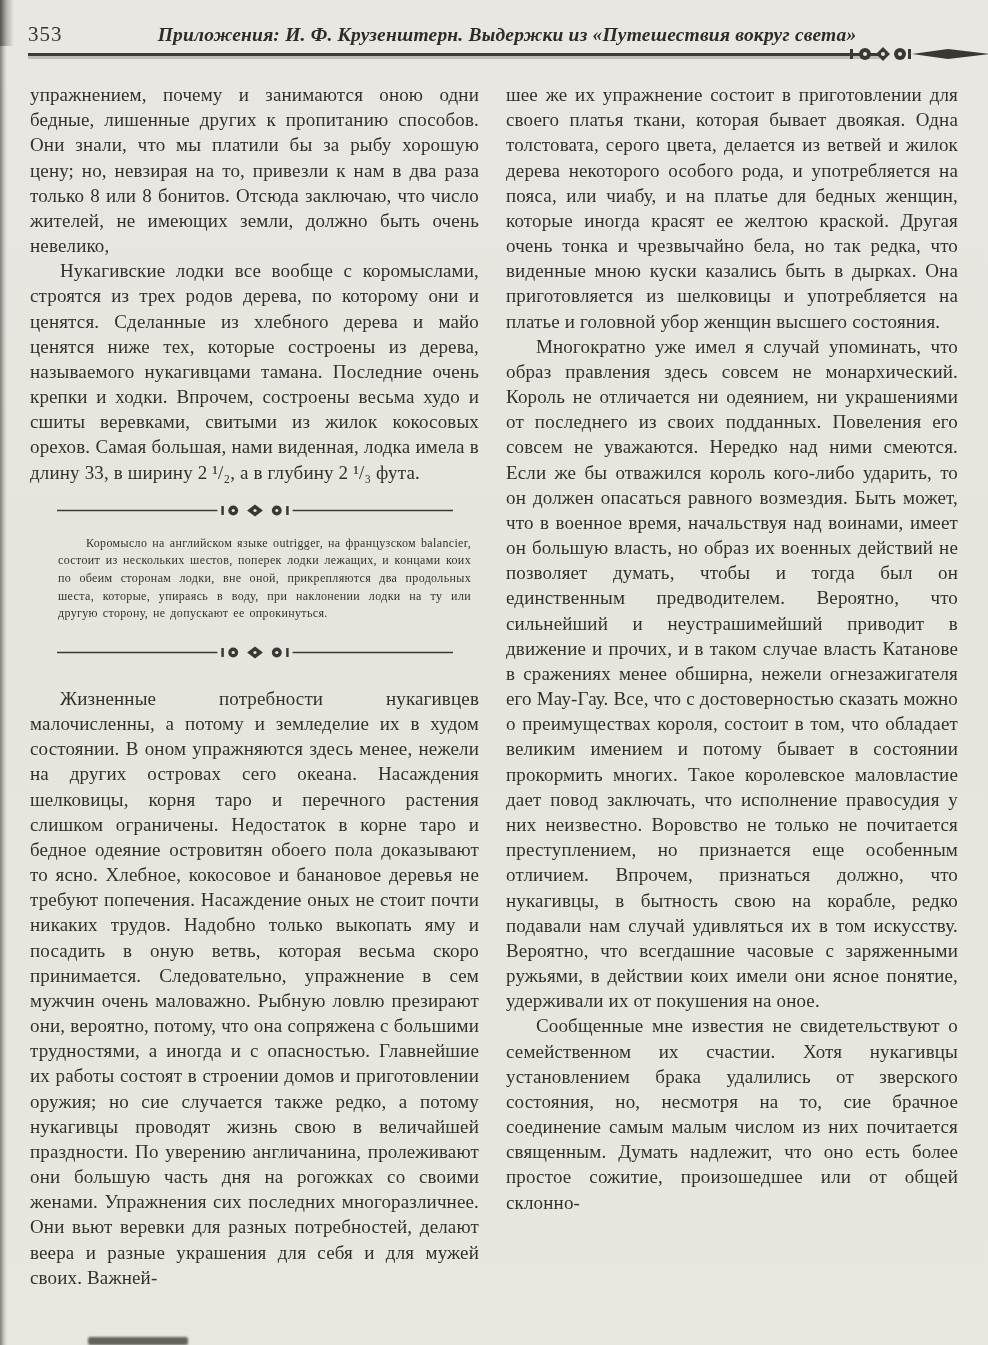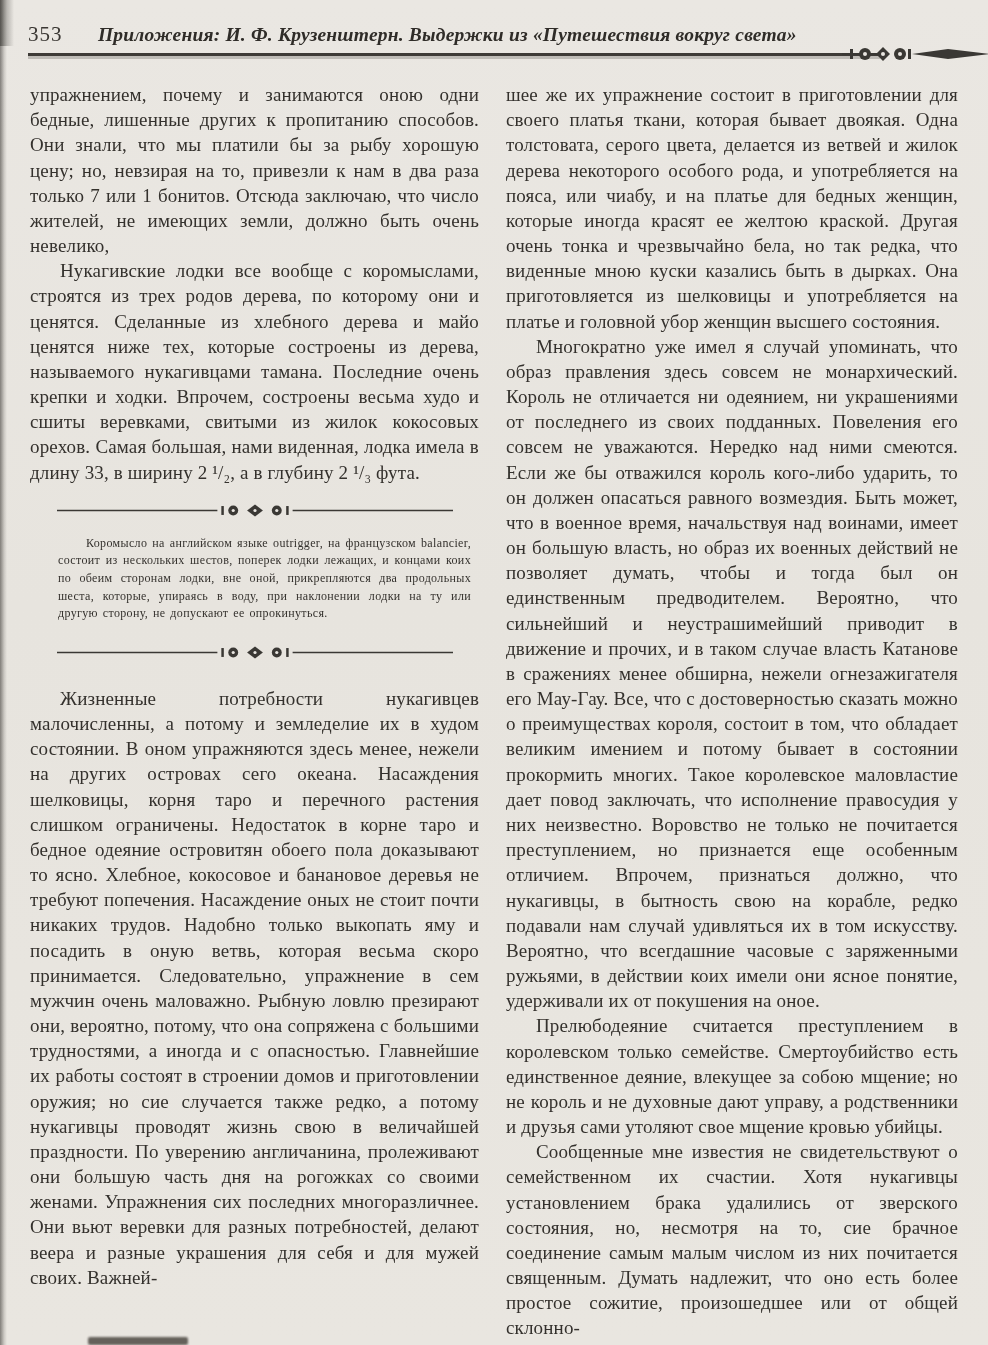--- a/index.html
+++ b/index.html
@@ -21,26 +21,27 @@
     background:linear-gradient(to right,rgba(40,38,34,.5),transparent);
   }
   .scan-smudge{
     position:absolute;left:88px;bottom:0;width:100px;height:8px;
     background:#4e4a44;border-radius:2px;filter:blur(1px);opacity:.85;
   }
   
   .header{
     display:flex;align-items:baseline;
     padding:22px 108px 0 28px;
+    gap:36px;
   }
   .page-num{
     width:70px;font-size:21px;letter-spacing:1px;color:#3a3733;
   }
   .header-title{
-    flex:1;text-align:left;
+    flex:1;text-align:center;
     font-size:19.5px;font-weight:bold;font-style:italic;
     color:#2f2c28;letter-spacing:.2px;
     white-space:nowrap;
   }
   .header-rule{
     position:relative;
     margin:6px 0 0 28px;
     width:852px;height:3px;background:#3e3b37;
     box-shadow:0 3px 0 rgba(62,59,55,.25);
   }
@@ -93,21 +94,21 @@
         <circle cx="58" cy="14" r="2" fill="#e9e6e1"></circle>
       <rect x="66" y="9" width="3" height="10" fill="#3a3834"></rect>
       <polygon points="70,14 106,9 148,14 106,19" fill="#3a3834"></polygon>
     </svg>
   </div>
 
   <main class="columns">
 
     <section class="col col-left">
       <div>
-          <p class="para">упражнением, почему и занимаются оною одни бедные, лишенные других к пропитанию способов. Они знали, что мы платили бы за рыбу хорошую цену; но, невзирая на то, привезли к нам в два раза только 7 или 1 бонитов. Отсюда заключаю, что число жителей, не имеющих земли, должно быть очень невелико,</p>
+          <p class="para">упражнением, почему и занимаются оною одни бедные, лишенные других к пропитанию способов. Они знали, что мы платили бы за рыбу хорошую цену; но, невзирая на то, привезли к нам в два раза только 8 или 8 бонитов. Отсюда заключаю, что число жителей, не имеющих земли, должно быть очень невелико,</p>
           <p class="para indent">Нукагивские лодки все вообще с коромыслами, строятся из трех родов дерева, по которому они и ценятся. Сделанные из хлебного дерева и майо ценятся ниже тех, которые состроены из дерева, называемого нукагивцами тамана. Последние очень крепки и ходки. Впрочем, состроены весьма худо и сшиты веревками, свитыми из жилок кокосовых орехов. Самая большая, нами виденная, лодка имела в длину 33, в ширину 2 ¹/₂, а в глубину 2 ¹/₃ фута.</p>
         </div>
 
       <div class="divider">
         <svg viewBox="0 0 400 20" width="396" height="20">
           <line x1="0" y1="10.5" x2="162" y2="10.5" stroke="#3a3834" stroke-width="1.5"></line>
           <line x1="238" y1="10.5" x2="400" y2="10.5" stroke="#3a3834" stroke-width="1.5"></line>
           <rect x="166" y="6" width="2.5" height="9" fill="#3a3834"></rect>
           <circle cx="178" cy="10.5" r="5" fill="#3a3834"></circle>
             <circle cx="178" cy="10.5" r="1.6" fill="#e9e6e1"></circle>
@@ -141,21 +142,20 @@
 
       <div class="after-note">
           <p class="para indent">Жизненные потребности нукагивцев малочисленны, а потому и земледелие их в худом состоянии. В оном упражняются здесь менее, нежели на других островах сего океана. Насаждения шелковицы, корня таро и перечного растения слишком ограничены. Недостаток в корне таро и бедное одеяние островитян обоего пола доказывают то ясно. Хлебное, кокосовое и банановое деревья не требуют попечения. Насаждение оных не стоит почти никаких трудов. Надобно только выкопать яму и посадить в оную ветвь, которая весьма скоро принимается. Следовательно, упражнение в сем мужчин очень маловажно. Рыбную ловлю презирают они, вероятно, потому, что она сопряжена с большими трудностями, а иногда и с опасностью. Главнейшие их работы состоят в строении домов и приготовлении оружия; но сие случается также редко, а потому нукагивцы проводят жизнь свою в величайшей праздности. По уверению англичанина, пролеживают они большую часть дня на рогожках со своими женами. Упражнения сих последних многоразличнее. Они вьют веревки для разных потребностей, делают веера и разные украшения для себя и для мужей своих. Важней-</p>
         </div>
     </section>
 
     <section class="col col-right">
       <div>
           <p class="para">шее же их упражнение состоит в приготовлении для своего платья ткани, которая бывает двоякая. Одна толстовата, серого цвета, делается из ветвей и жилок дерева некоторого особого рода, и употребляется на пояса, или чиабу, и на платье для бедных женщин, которые иногда красят ее желтою краской. Другая очень тонка и чрезвычайно бела, но так редка, что виденные мною куски казались быть в дырках. Она приготовляется из шелковицы и употребляется на платье и головной убор женщин высшего состояния.</p>
           <p class="para indent">Многократно уже имел я случай упоминать, что образ правления здесь совсем не монархический. Король не отличается ни одеянием, ни украшениями от последнего из своих подданных. Повеления его совсем не уважаются. Нередко над ними смеются. Если же бы отважился король кого-либо ударить, то он должен опасаться равного возмездия. Быть может, что в военное время, начальствуя над воинами, имеет он большую власть, но образ их военных действий не позволяет думать, чтобы и тогда был он единственным предводителем. Вероятно, что сильнейший и неустрашимейший приводит в движение и прочих, и в таком случае власть Катанове в сражениях менее обширна, нежели огнезажигателя его Мау-Гау. Все, что с достоверностью сказать можно о преимуществах короля, состоит в том, что обладает великим имением и потому бывает в состоянии прокормить многих. Такое королевское маловластие дает повод заключать, что исполнение правосудия у них неизвестно. Воровство не только не почитается преступлением, но признается еще особенным отличием. Впрочем, признаться должно, что нукагивцы, в бытность свою на корабле, редко подавали нам случай удивляться их в том искусству. Вероятно, что всегдашние часовые с заряженными ружьями, в действии коих имели они ясное понятие, удерживали их от покушения на оное.</p>
-          <p class="para indent">Прелюбодеяние считается преступлением в королевском только семействе. Смертоубийство есть единственное деяние, влекущее за собою мщение; но не король и не духовные дают управу, а родственники и друзья сами утоляют свое мщение кровью убийцы.</p>
           <p class="para indent">Сообщенные мне известия не свидетельствуют о семейственном их счастии. Хотя нукагивцы установлением брака удалились от зверского состояния, но, несмотря на то, сие брачное соединение самым малым числом из них почитается священным. Думать надлежит, что оно есть более простое сожитие, произошедшее или от общей склонно-</p>
         </div>
     </section>
 
   </main>
 
   <div class="scan-smudge"></div>
 </div>
 
 </body></html>

